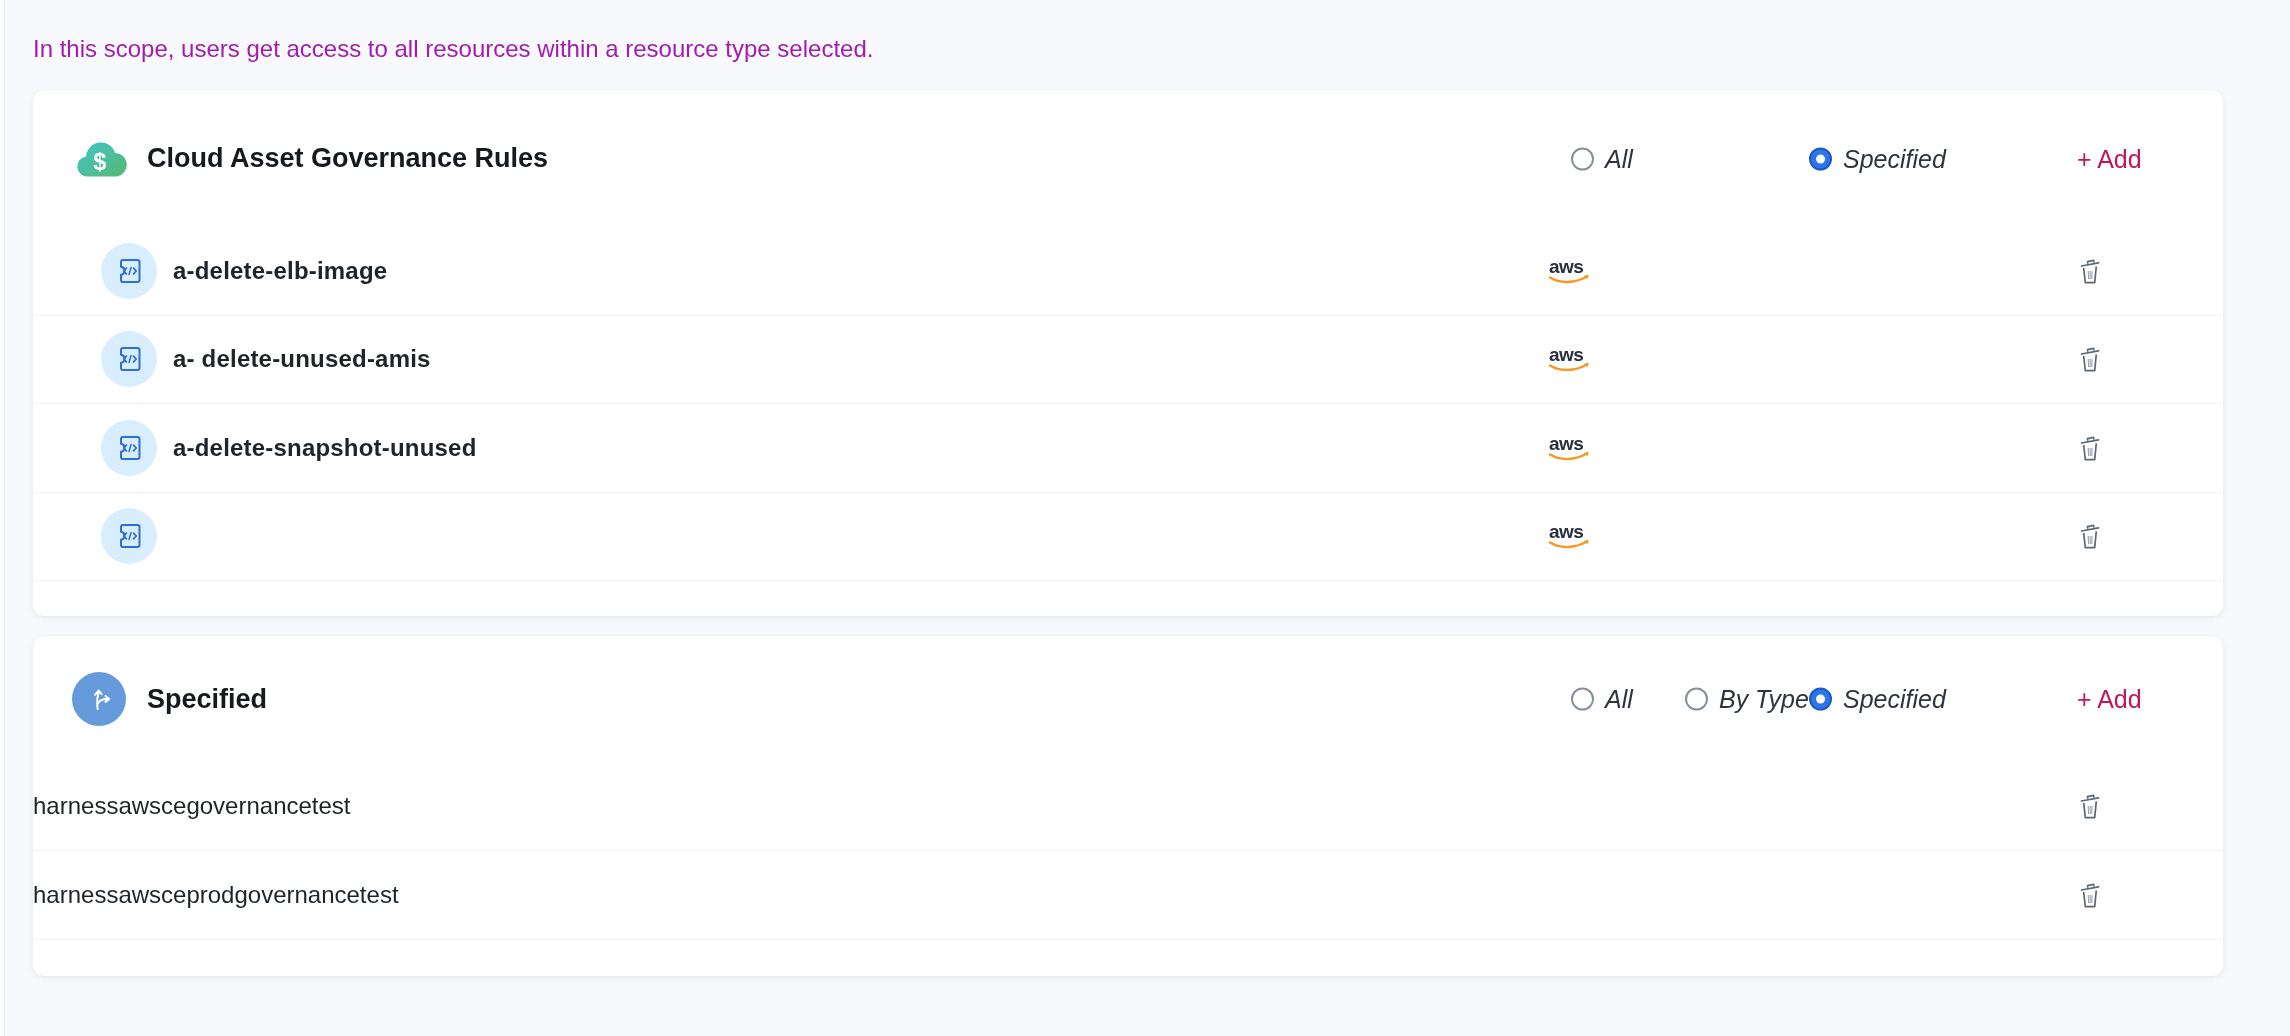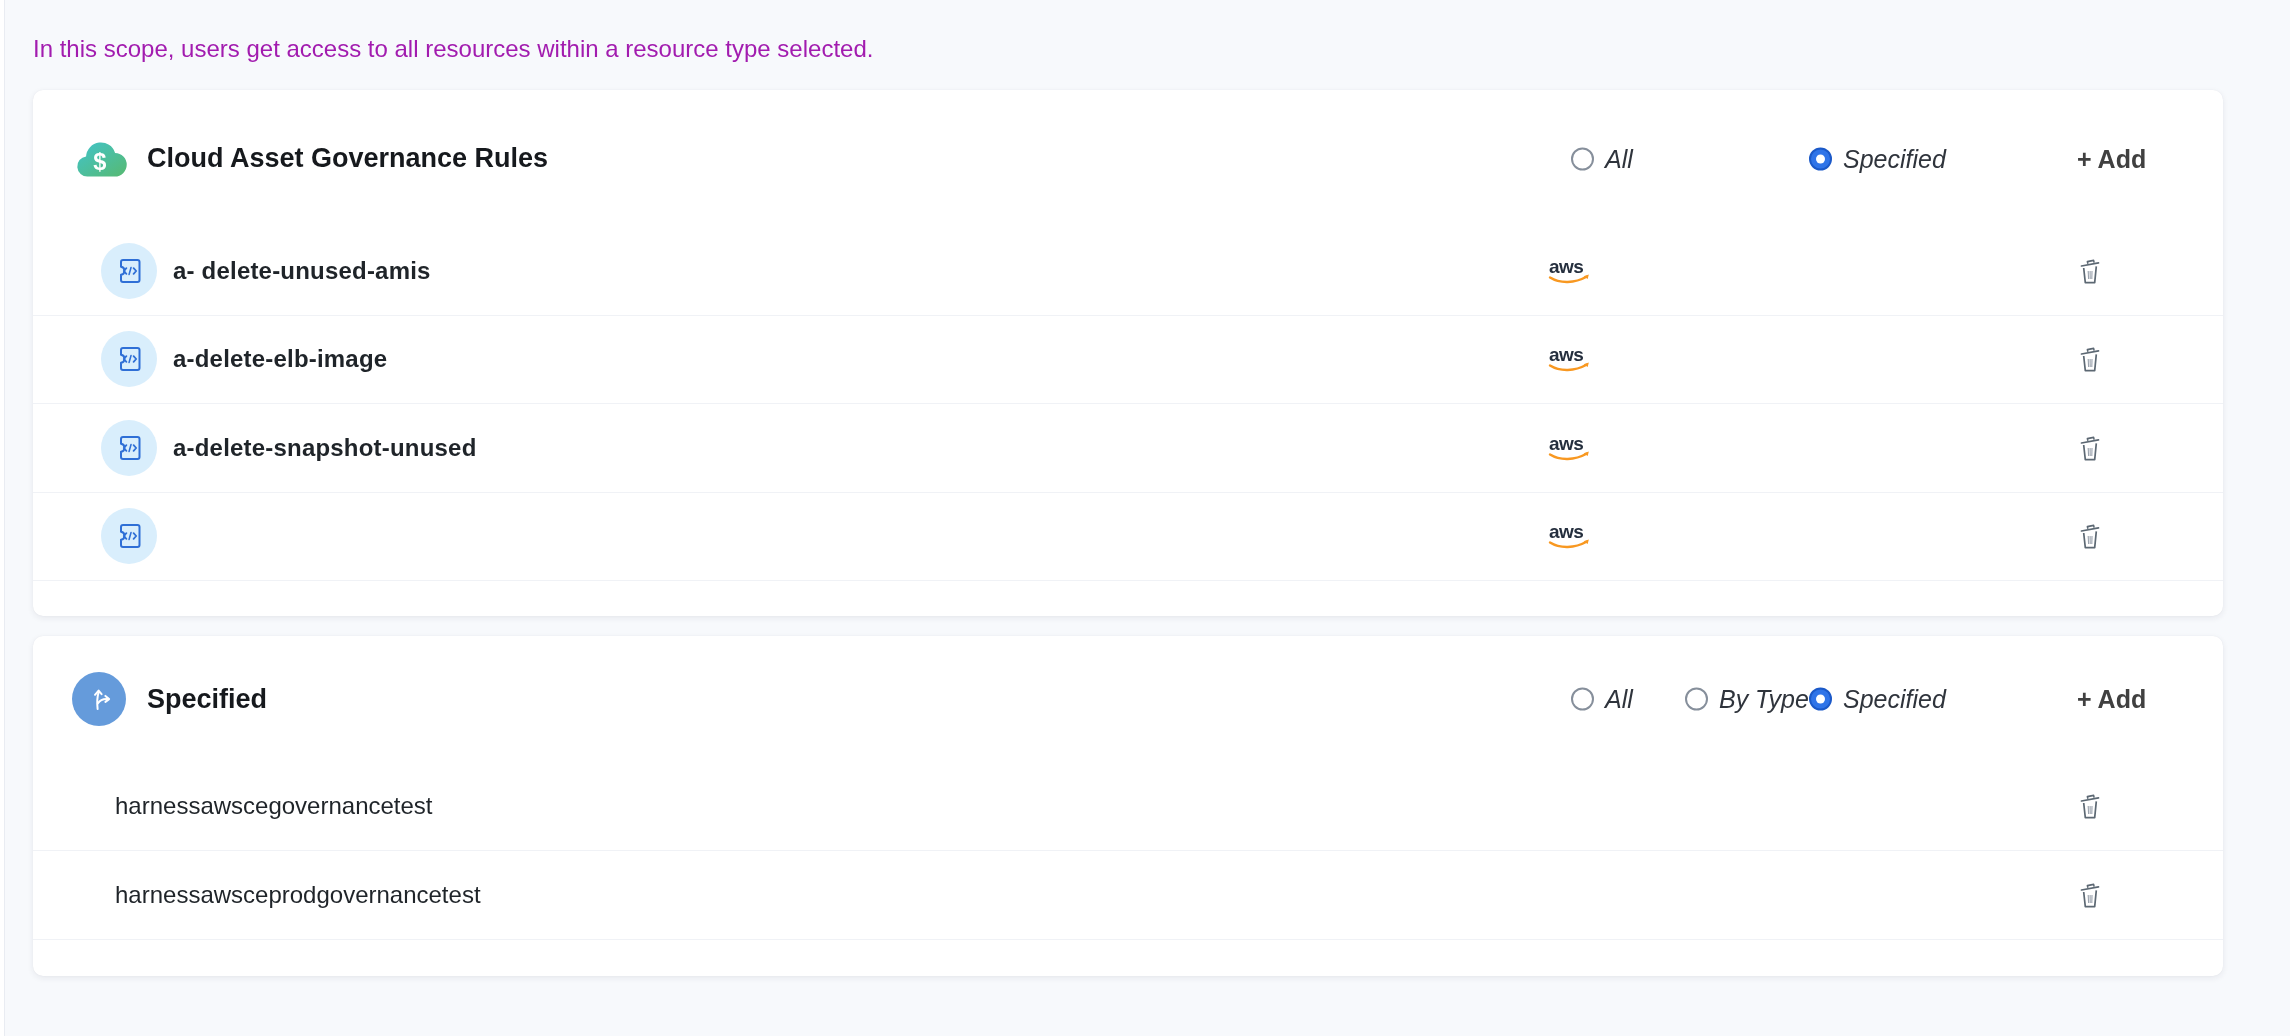--- a/index.html
+++ b/index.html
@@ -60,31 +60,31 @@
     background:#2f74e8; border:2.5px solid #1b59c8; position:relative;
   }
   .radio.selected::after {
     content:""; position:absolute; inset:0; margin:auto;
     width:9px; height:9px; border-radius:50%; background:#fff;
   }
   .opt-label { margin-left:11px; font-size:25px; color:#2f343c;font-style:italic; }
 
   .add-btn {
     position:absolute; left:2044px; top:50%; transform:translateY(-50%);
-    font-size:25px; font-weight:700; color:#404040; cursor:pointer;
+    font-size:25px; font-weight:400; color:#be185d; cursor:pointer;
     white-space:nowrap;
   }
 
   
   .row {
     position:relative; display:flex; align-items:center;
     border-bottom:1px solid #f0f2f6; width:100%;
   }
   .rule-row { height:88.5px; padding-left:68px; }
-  .conn-row { height:89px;  padding-left:82px; }
+  .conn-row { height:89px;  }
   .rule-badge {
     width:56px; height:56px; border-radius:50%; background:#d9eefc;
     display:flex; align-items:center; justify-content:center;
     margin-right:16px; flex:0 0 auto;
   }
   .row-name { font-size:24px; color:#1f2429; }
   .rule-row .row-name { font-weight:600; letter-spacing:0.2px; }
 
   .aws-logo {
     position:absolute; left:1512px; top:50%; transform:translateY(-50%);
@@ -151,40 +151,40 @@
     </div>
     <div class="add-btn">+ Add</div>
   </div>
 
   <div class="row rule-row">
     <span class="rule-badge">
       <svg width="32" height="32" viewBox="0 0 32 32">
           <use href="#ruleGlyph"></use>
         </svg>
     </span>
+    <span class="row-name">a-delete-elb-image</span>
+    <span class="aws-logo">
+      <svg width="48" height="30" viewBox="0 0 48 30">
+          <use href="#awsGlyph"></use>
+        </svg>
+    </span>
+    <button class="trash-btn">
+      <svg width="32" height="34" viewBox="0 0 32 34">
+          <use href="#trashGlyph"></use>
+        </svg>
+    </button>
+  </div>
+
+  <div class="row rule-row">
+    <span class="rule-badge">
+      <svg width="32" height="32" viewBox="0 0 32 32">
+          <use href="#ruleGlyph"></use>
+        </svg>
+    </span>
     <span class="row-name">a- delete-unused-amis</span>
-    <span class="aws-logo">
-      <svg width="48" height="30" viewBox="0 0 48 30">
-          <use href="#awsGlyph"></use>
-        </svg>
-    </span>
-    <button class="trash-btn">
-      <svg width="32" height="34" viewBox="0 0 32 34">
-          <use href="#trashGlyph"></use>
-        </svg>
-    </button>
-  </div>
-
-  <div class="row rule-row">
-    <span class="rule-badge">
-      <svg width="32" height="32" viewBox="0 0 32 32">
-          <use href="#ruleGlyph"></use>
-        </svg>
-    </span>
-    <span class="row-name">a-delete-elb-image</span>
     <span class="aws-logo">
       <svg width="48" height="30" viewBox="0 0 48 30">
           <use href="#awsGlyph"></use>
         </svg>
     </span>
     <button class="trash-btn">
       <svg width="32" height="34" viewBox="0 0 32 34">
           <use href="#trashGlyph"></use>
         </svg>
     </button>

